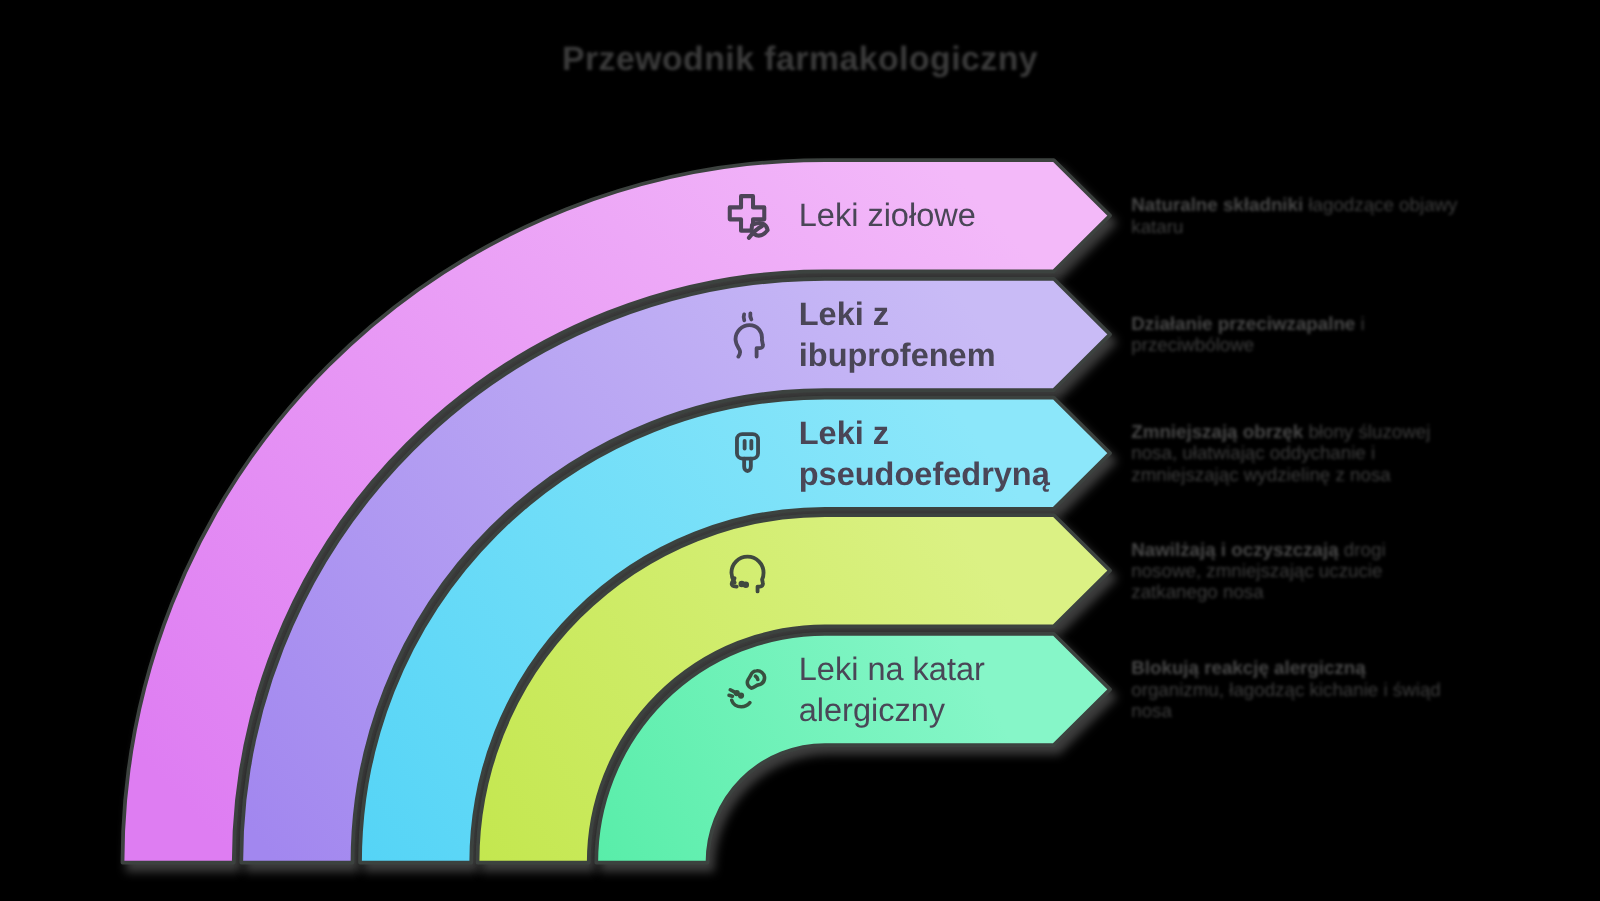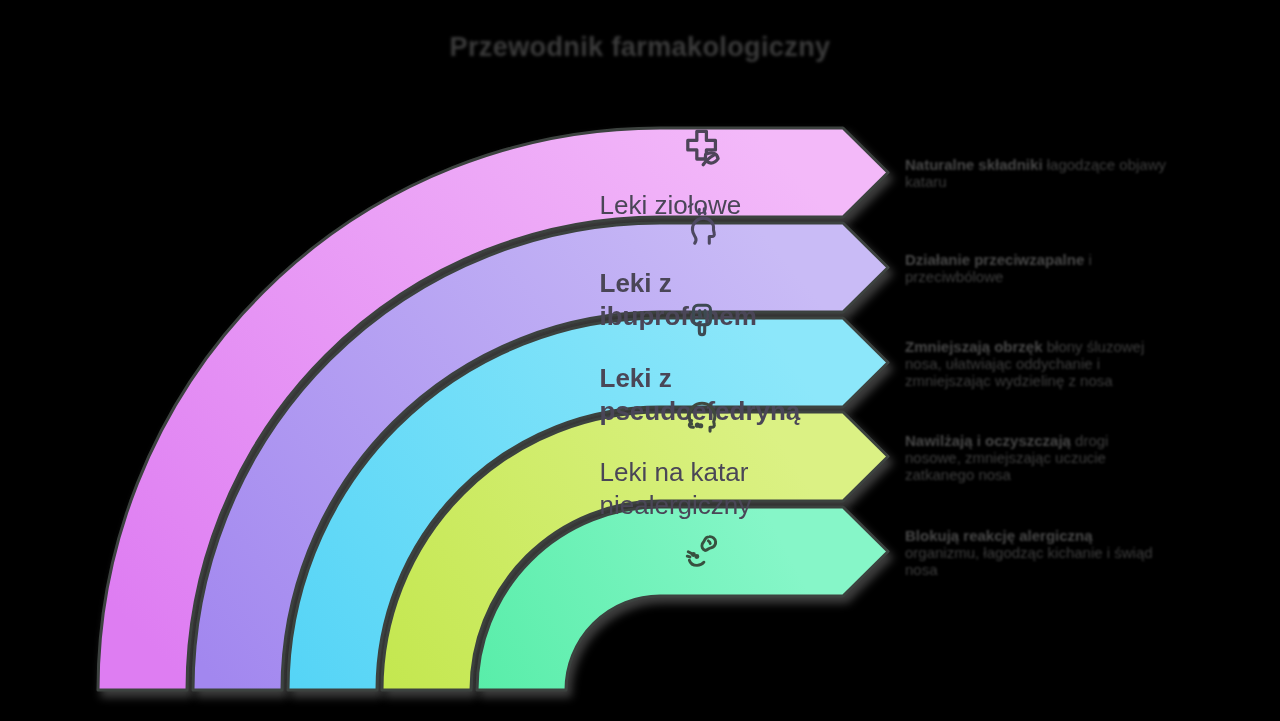--- a/index.html
+++ b/index.html
@@ -16,22 +16,22 @@
     filter:blur(1.4px);
   }
   
   svg.rainbow{position:absolute;left:0;top:0;}
   svg.rainbow path.band{
     stroke-width:3;stroke-linejoin:round;
     filter:drop-shadow(4px 6px 4px rgba(135,135,135,.45));
   }
   
   .band-label{
-    position:absolute;left:562px;transform:translateY(-50%);
-    display:flex;align-items:center;gap:18px;width:280px;flex-direction:column;
+    position:absolute;left:575px;transform:translateY(-50%);
+    display:flex;align-items:center;gap:18px;width:280px;
   }
   .band-label .icon{flex:0 0 auto;width:46px;height:46px;}
   .band-label .icon svg{width:46px;height:46px;display:block;}
   .band-label .txt{
     font-size:26px;line-height:33px;color:#4a4657;width:205px;
   }
   
   .desc{
     position:absolute;left:905px;width:262px;transform:translateY(-50%);
     font-size:15px;line-height:17px;color:#3e3e3e;
@@ -113,35 +113,35 @@
 
   <div class="band-label" style="top:456.5px">
     <span class="icon">
       <svg viewBox="0 0 24 24" fill="none" stroke="#40493f" stroke-width="1.6" stroke-linejoin="round" stroke-linecap="round">
         <path d="M16.2 20.4v-2h1c.8 0 1.4-.7 1.2-1.5l-.3-1.4c.4-.9.6-1.9.6-2.9 0-3.7-3-6.7-6.7-6.7S5.3 8.9 5.3 12.6c0 1.7.6 3 1.3 4.1"></path>
         <path d="M6.6 14.9l-1.1 1.9c-.3.6.1 1.3.7 1.4l1.3.2"></path>
         <circle cx="9.6" cy="17.3" r=".55" fill="#40493f"></circle>
         <circle cx="11.3" cy="17.6" r=".55" fill="#40493f"></circle>
       </svg>
     </span>
-    <span class="txt" style="color: rgb(74, 70, 87);">Leki na katar niealergiczny</span>
   </div>
 
   <div class="band-label" style="top:551.5px">
     <span class="icon">
       <svg viewBox="0 0 24 24" fill="none" stroke="#38503f" stroke-width="1.5" stroke-linejoin="round" stroke-linecap="round">
         <path d="M13.6 11.2c-1.3-.5-2-1.9-1.5-3.2.3-.9.9-1.3 1.2-2.1.4-1 1.3-1.8 2.5-1.9 1.6-.2 3.1 1 3.3 2.6.1 1.2-.4 2.2-1.3 2.8-.7.5-1.5.4-2.3.9-.7.5-1.3.9-1.9.9z"></path>
         <path d="M15.3 6.2c.5.3.9.8 1 1.4"></path>
         <path d="M5.4 16.3c.5 1.6 2.1 2.7 4 2.7 1.5 0 2.8-.7 3.6-1.7"></path>
         <path d="M4.8 11.9l1.5.8"></path>
         <path d="M4.3 14.2l1.4.4"></path>
         <circle cx="7.5" cy="13.3" r=".55" fill="#38503f"></circle>
         <circle cx="9.3" cy="14.3" r=".55" fill="#38503f"></circle>
       </svg>
     </span>
+    <span class="txt" style="color: rgb(74, 70, 87);">Leki na katar alergiczny</span>
   </div>
 
   <div class="desc" style="top: 172.5px; color: rgb(62, 62, 62);">
     <span class="lead" style="color: rgb(72, 72, 72);">Naturalne składniki</span><span> łagodzące objawy kataru</span>
   </div>
   <div class="desc" style="top: 267.5px; color: rgb(62, 62, 62);">
     <span class="lead" style="color: rgb(72, 72, 72);">Działanie przeciwzapalne</span><span> i przeciwbólowe</span>
   </div>
   <div class="desc" style="top: 362.5px; color: rgb(62, 62, 62);">
     <span class="lead" style="color: rgb(72, 72, 72);">Zmniejszają obrzęk</span><span> błony śluzowej nosa, ułatwiając oddychanie i zmniejszając wydzielinę z nosa</span>

